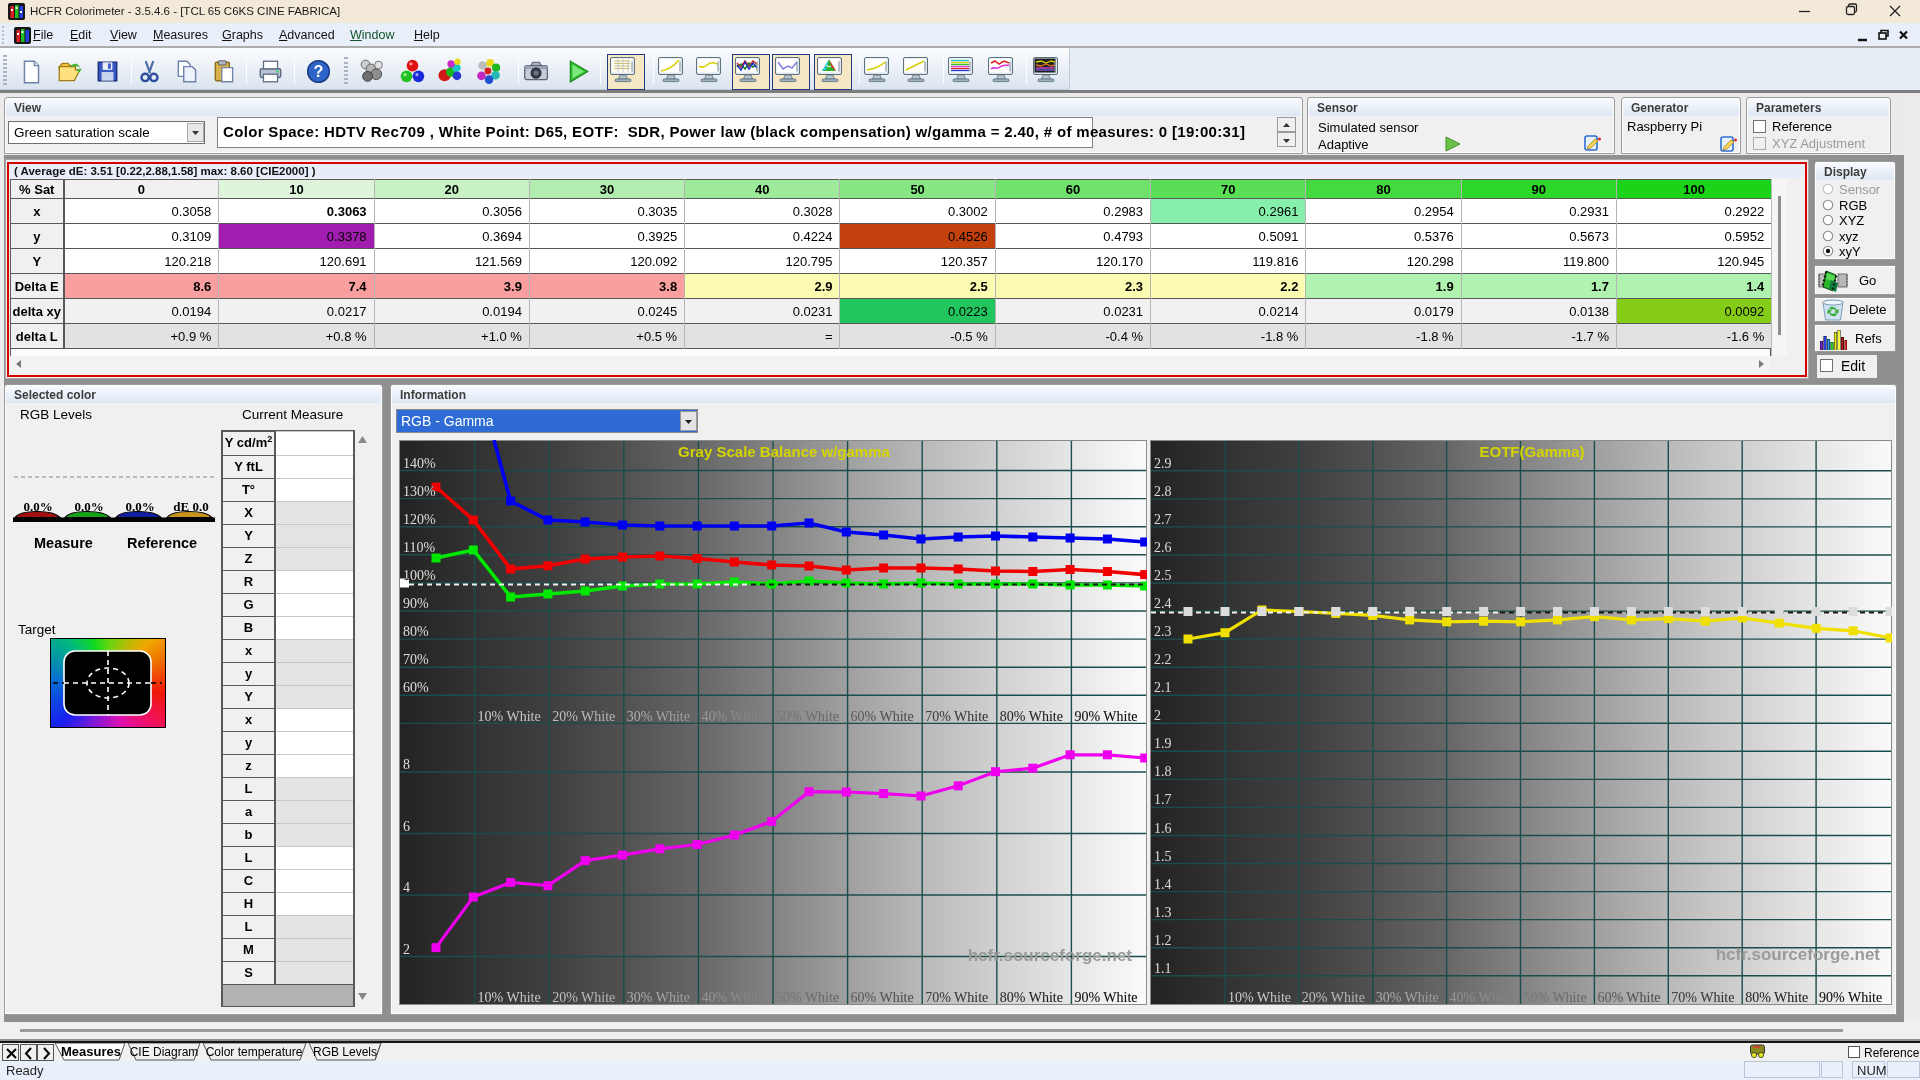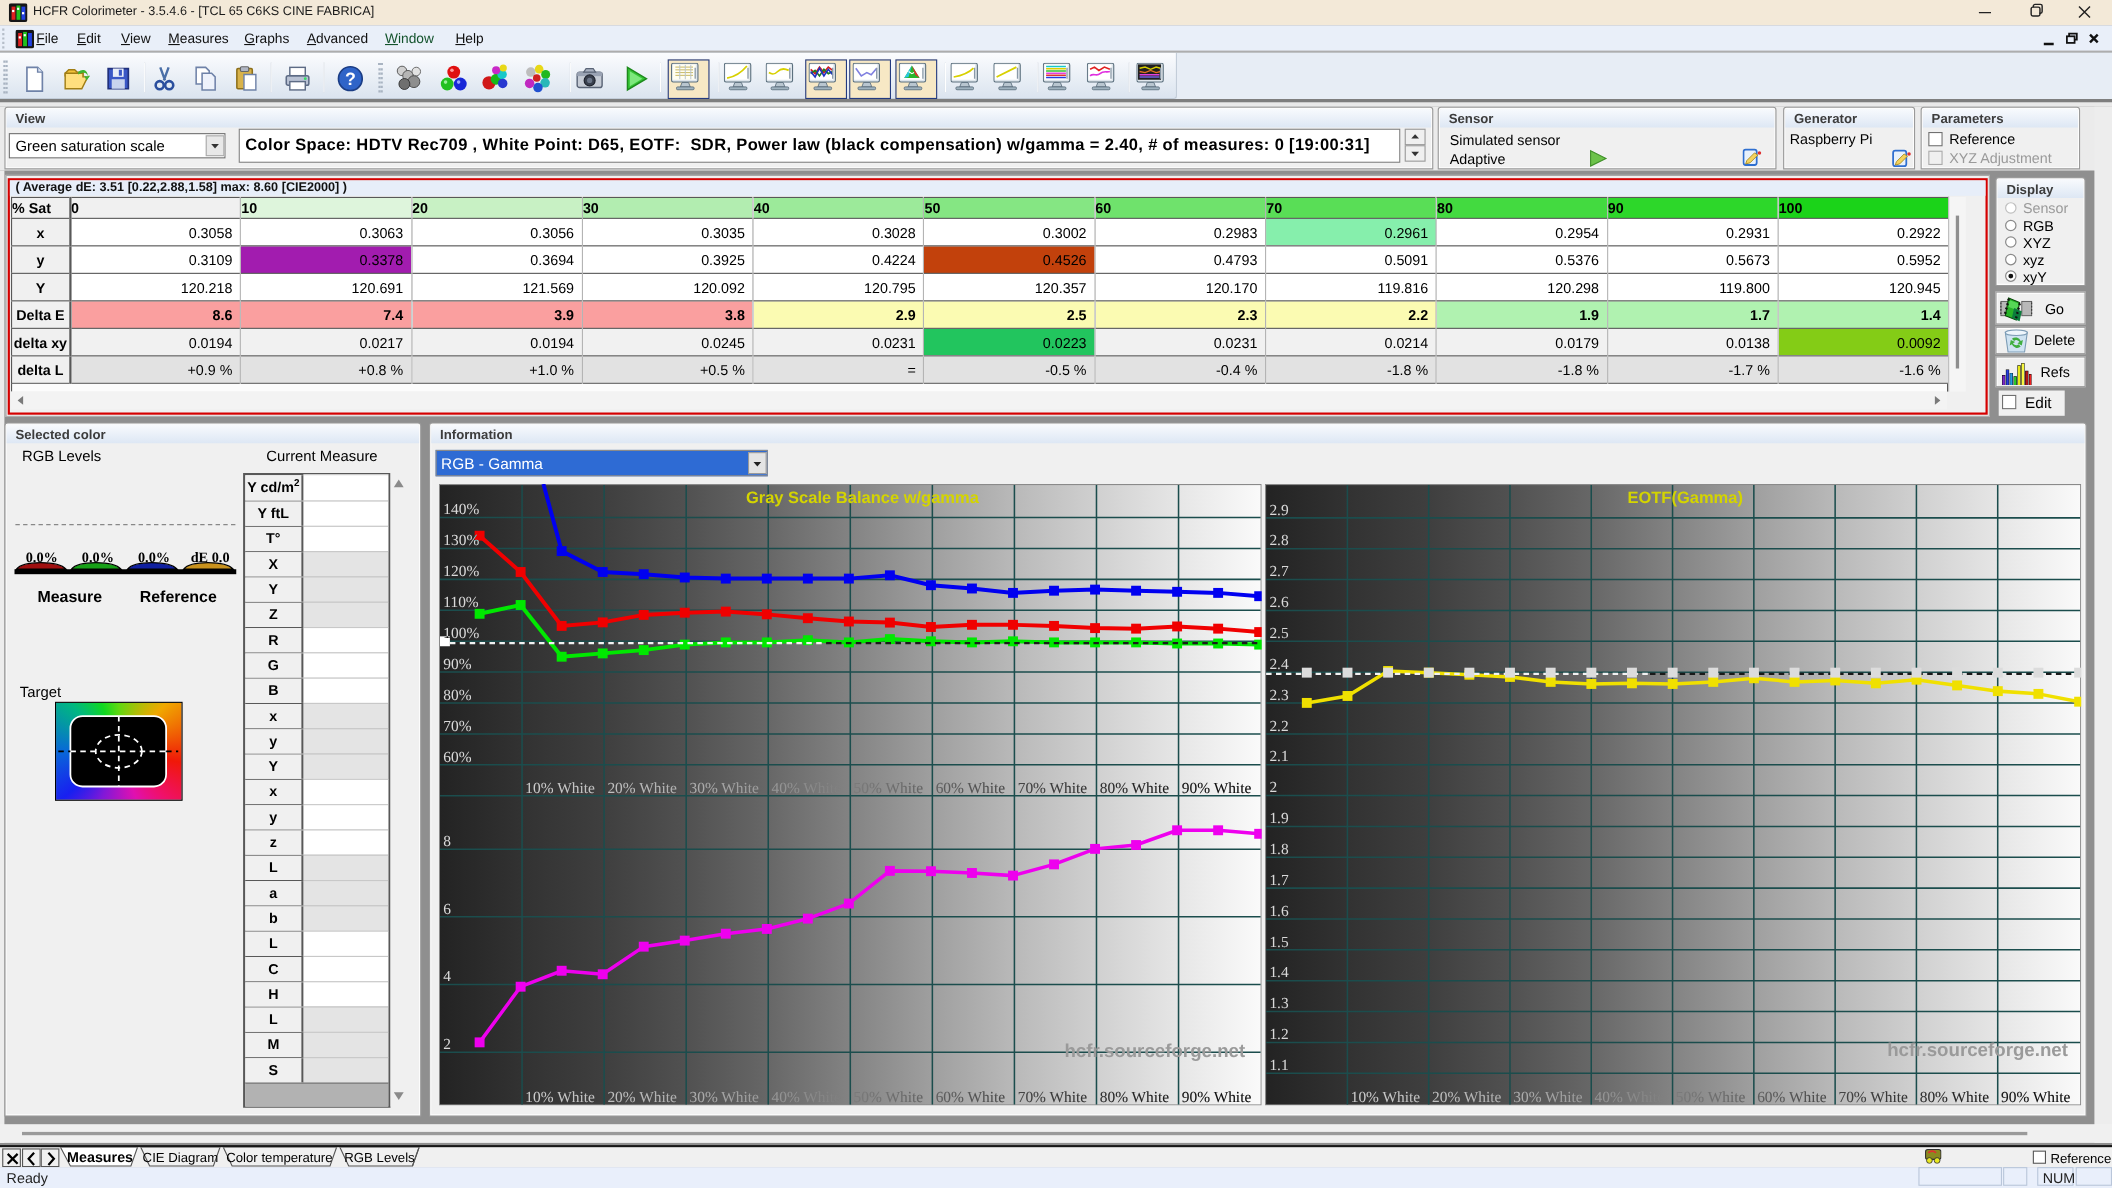--- a/index.html
+++ b/index.html
@@ -4,21 +4,21 @@
 html,body{width:1920px;height:1080px;overflow:hidden;font-family:"Liberation Sans",sans-serif;background:#8f8f8f}
 .abs{position:absolute}
 .panel{position:absolute;background:#f0f0f0;border:1px solid #9a9a9a;border-radius:3px 3px 0 0;box-shadow:inset 0 0 0 1px #fdfdfd}
 .phead{position:absolute;left:1px;top:1px;right:1px;height:17px;background:linear-gradient(#f8fafd,#dde7f4);border-radius:2px 2px 0 0;
  font-weight:bold;font-size:12px;color:#3c3c3c;padding:2px 0 0 8px}
 .gbtn{position:absolute;left:1814px;width:82px;background:#f0f0f0;border:1px solid #9a9a9a;box-shadow:inset 1px 1px 0 #fff;font-size:13px;color:#000}
 table.meas{border-collapse:collapse;table-layout:fixed;font-size:13px}
 table.meas td{border-top:1px solid #585858;border-left:1px solid #b4b4b4;padding:0 7px 0 0;text-align:right;
  white-space:nowrap;overflow:hidden;height:25px}
 table.meas td.lab{border-left:none;text-align:center;font-weight:bold;background:#f0f0f0;padding:0;border-right:2px solid #585858}
-table.meas tr.hd td{height:19px;font-weight:bold;text-align:left;padding:0;border-top:none}
+table.meas tr.hd td{height:19px;font-weight:bold;text-align:center;padding:0;border-top:none}
 .mrow{display:flex;height:23px;border-top:1px solid #585858}
 .mrow .l{width:53px;background:#f0f0f0;font-weight:bold;font-size:13px;text-align:center;border-right:2px solid #585858;flex:none;line-height:22px}
 .mrow .v{flex:1;border-top:1px solid #c8c8c8;margin-top:-1px}
 .tt{position:absolute;font-size:13px;color:#000;white-space:nowrap}
 sup{font-size:9px;vertical-align:super;line-height:0}
 </style></head><body>
 <div class="abs" style="left:0;top:0;width:1920px;height:23px;background:#f3e9d8">
     <svg class="abs" style="left:8px;top:3px" width="17" height="17">
       <rect x="0" y="0" width="17" height="17" rx="2" fill="#161616"></rect>
       <rect x="2.5" y="3" width="3.5" height="12" fill="#e02020"></rect>
@@ -270,21 +270,21 @@
 <div class="abs" style="left:0;top:155px;width:4px;height:884px;background:#ededed"></div>
 <div class="panel" style="left:4px;top:97px;width:1299px;height:57px">
     <div class="phead">View</div>
   </div>
 <div class="abs" style="left:8px;top:121px;width:197px;height:23px;background:#fff;border:1px solid #707070">
     <div class="abs" style="left:5px;top:3px;font-size:13.5px">Green saturation scale</div>
     <div class="abs" style="left:178px;top:1px;width:17px;height:19px;background:#e8e8e8;border:1px solid #aaa"><svg width="15" height="17">
         <path d="M4 7l3.5 4L11 7z" fill="#333"></path>
       </svg></div>
   </div>
-<div class="abs" style="left:217px;top:117px;width:1056px;height:31px;background:#fff;border:1px solid #808080">
+<div class="abs" style="left:217px;top:117px;width:876px;height:31px;background:#fff;border:1px solid #808080">
     <div class="abs" style="left:5px;top:5px;font-size:15px;letter-spacing:0.33px;font-weight:bold;white-space:nowrap">Color Space: HDTV Rec709 , White Point: D65, EOTF:&nbsp; SDR, Power law (black compensation) w/gamma = 2.40, # of measures: 0 [19:00:31]</div>
   </div>
 <div class="abs" style="left:1277px;top:117px;width:19px;height:15px;background:#f0f0f0;border:1px solid #999"><svg width="17" height="13">
       <path d="M5 8l3.5-4L12 8z" fill="#333"></path>
     </svg></div>
 <div class="abs" style="left:1277px;top:132px;width:19px;height:15px;background:#f0f0f0;border:1px solid #999"><svg width="17" height="13">
       <path d="M5 5l3.5 4L12 5z" fill="#333"></path>
     </svg></div>
 <div class="panel" style="left:1307px;top:97px;width:308px;height:57px">
     <div class="phead">Sensor</div>
@@ -345,21 +345,21 @@
         <td style="background:#85e683">50</td>
         <td style="background:#6fe26c">60</td>
         <td style="background:#59de56">70</td>
         <td style="background:#43da40">80</td>
         <td style="background:#2dd72a">90</td>
         <td style="background:#1bd319">100</td>
       </tr>
       <tr>
         <td class="lab">x</td>
         <td style="background:#fff;">0.3058</td>
-        <td style="background:#fff;">0.3063</td>
+        <td style="background:#fff;font-weight:bold;">0.3063</td>
         <td style="background:#fff;">0.3056</td>
         <td style="background:#fff;">0.3035</td>
         <td style="background:#fff;">0.3028</td>
         <td style="background:#fff;">0.3002</td>
         <td style="background:#fff;">0.2983</td>
         <td style="background:#86efac;">0.2961</td>
         <td style="background:#fff;">0.2954</td>
         <td style="background:#fff;">0.2931</td>
         <td style="background:#fff;">0.2922</td>
       </tr>

